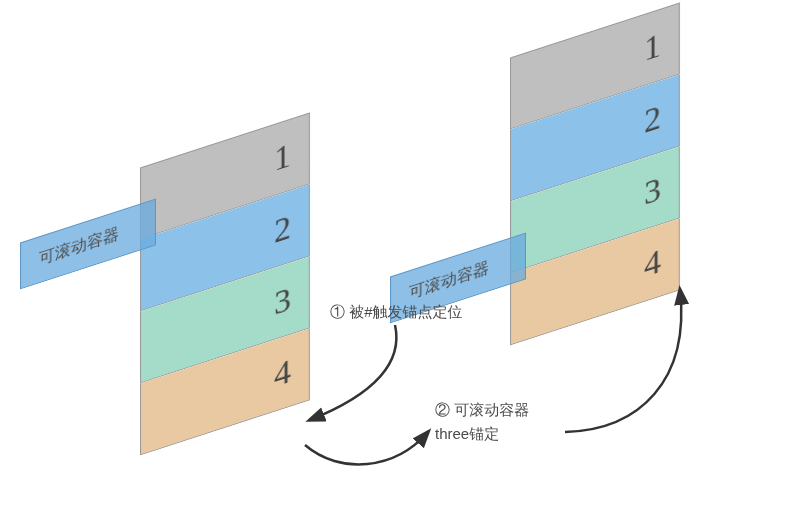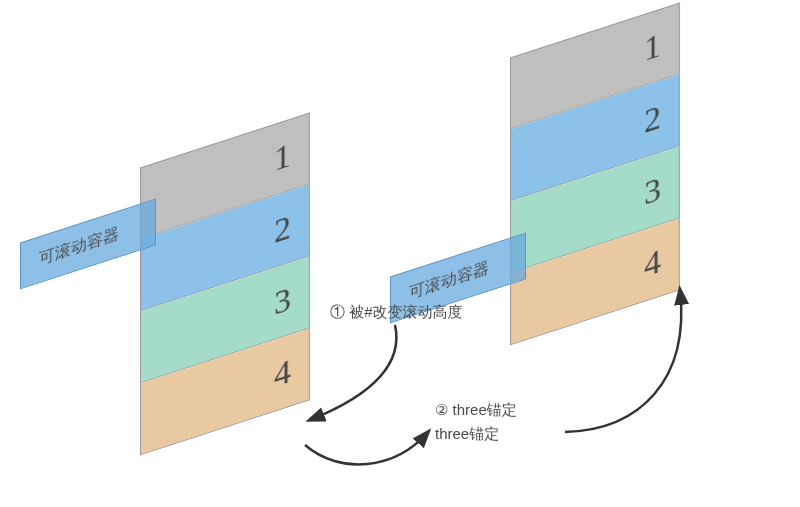--- a/index.html
+++ b/index.html
@@ -49,25 +49,25 @@
     </div>
     <div class="row" style="width:170px; height:72px; background:#e9c9a2;">
       <span class="num">4</span>
     </div>
     <div class="tag" style="left:-120px; top:180px;">
       <span>可滚动容器</span>
     </div>
   </div>
 
   <div class="caption" style="left:330px; top:300px;">
-    <span>① 被#改变滚动高度</span>
+    <span>① 被#触发锚点定位</span>
   </div>
 
   <div class="caption caption-b" style="left:435px; top:398px;">
-    <div>② three锚定</div>
+    <div>② 可滚动容器</div>
     <div>three锚定</div>
   </div>
 
   <svg class="arrow" style="left:0; top:0;" width="800" height="507">
     <defs>
       <marker id="ah1" markerWidth="10" markerHeight="10" refX="6" refY="3" orient="auto" markerUnits="strokeWidth">
         <path d="M0,0 L0,6 L8,3 z" fill="#333"></path>
       </marker>
     </defs>
     <path d="M 395 325 C 405 370, 360 400, 310 420" fill="none" stroke="#333" stroke-width="2.5" marker-end="url(#ah1)"></path>

